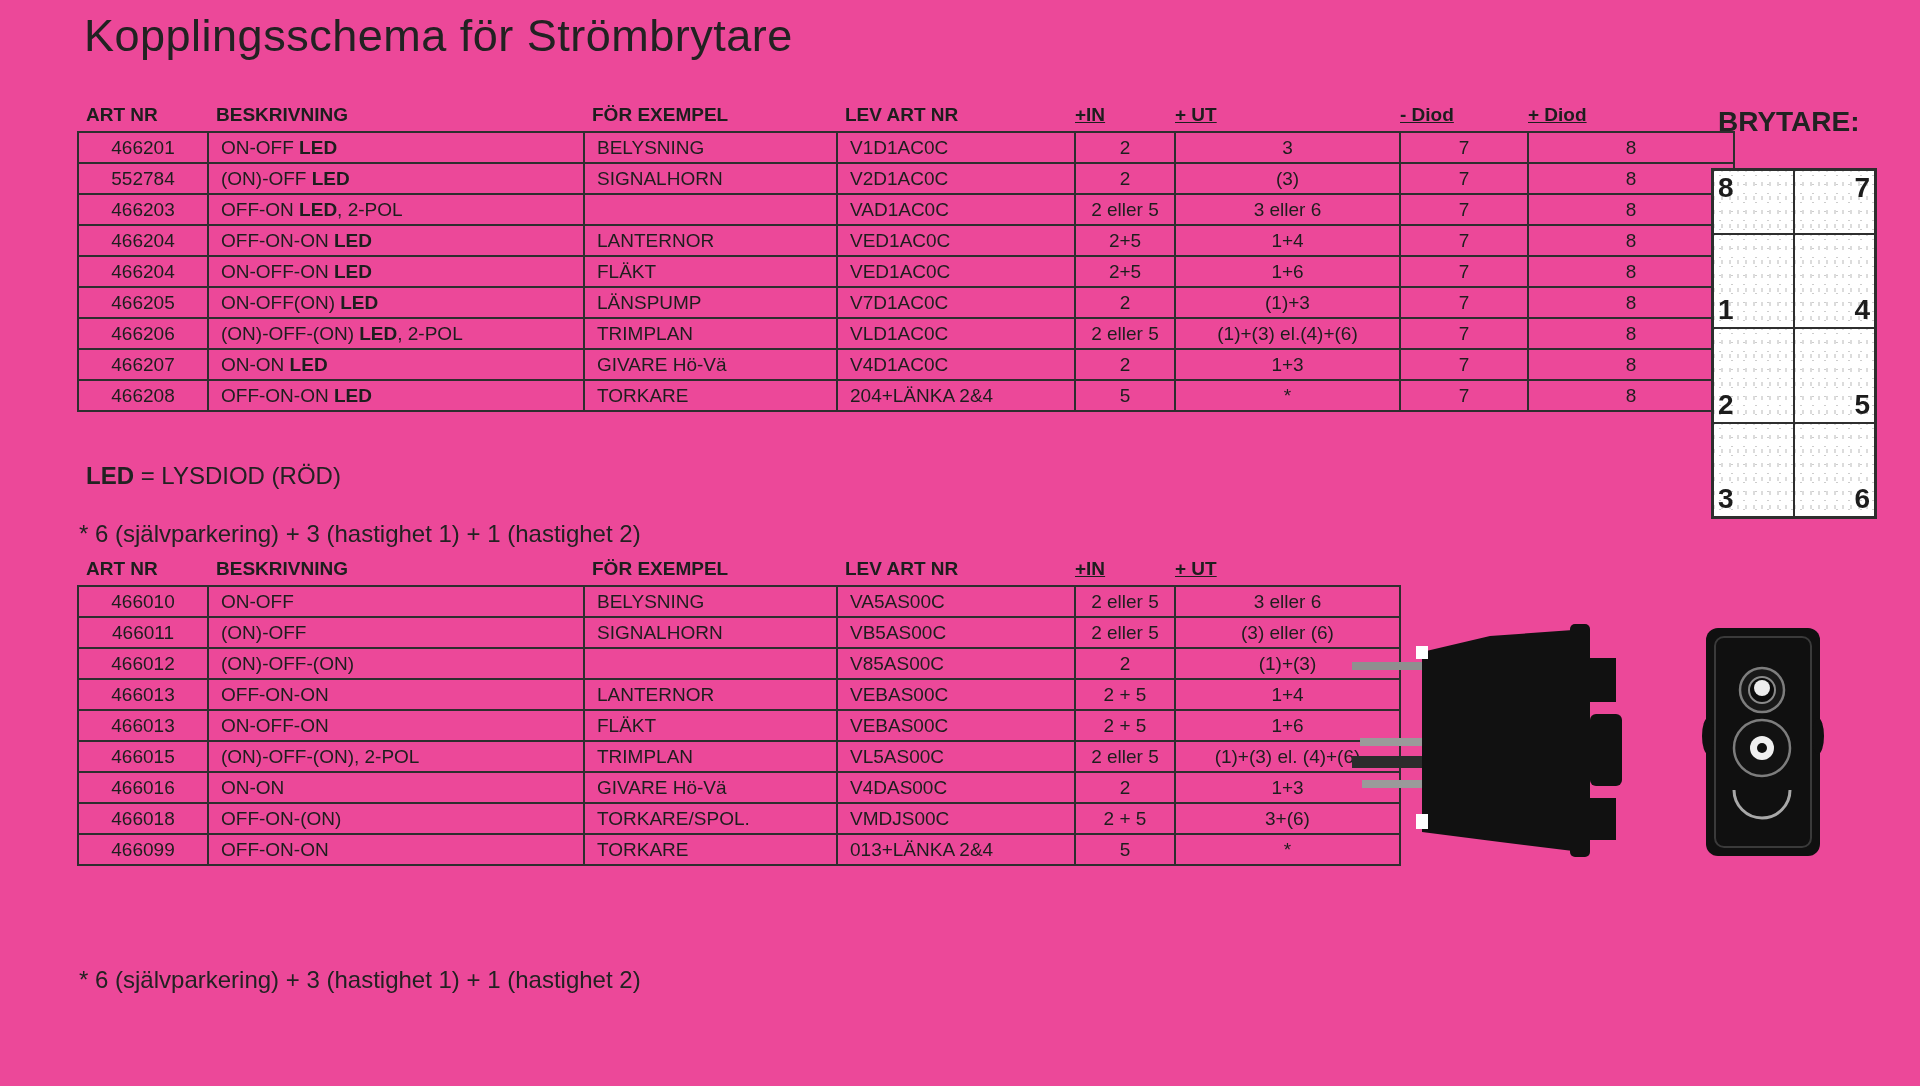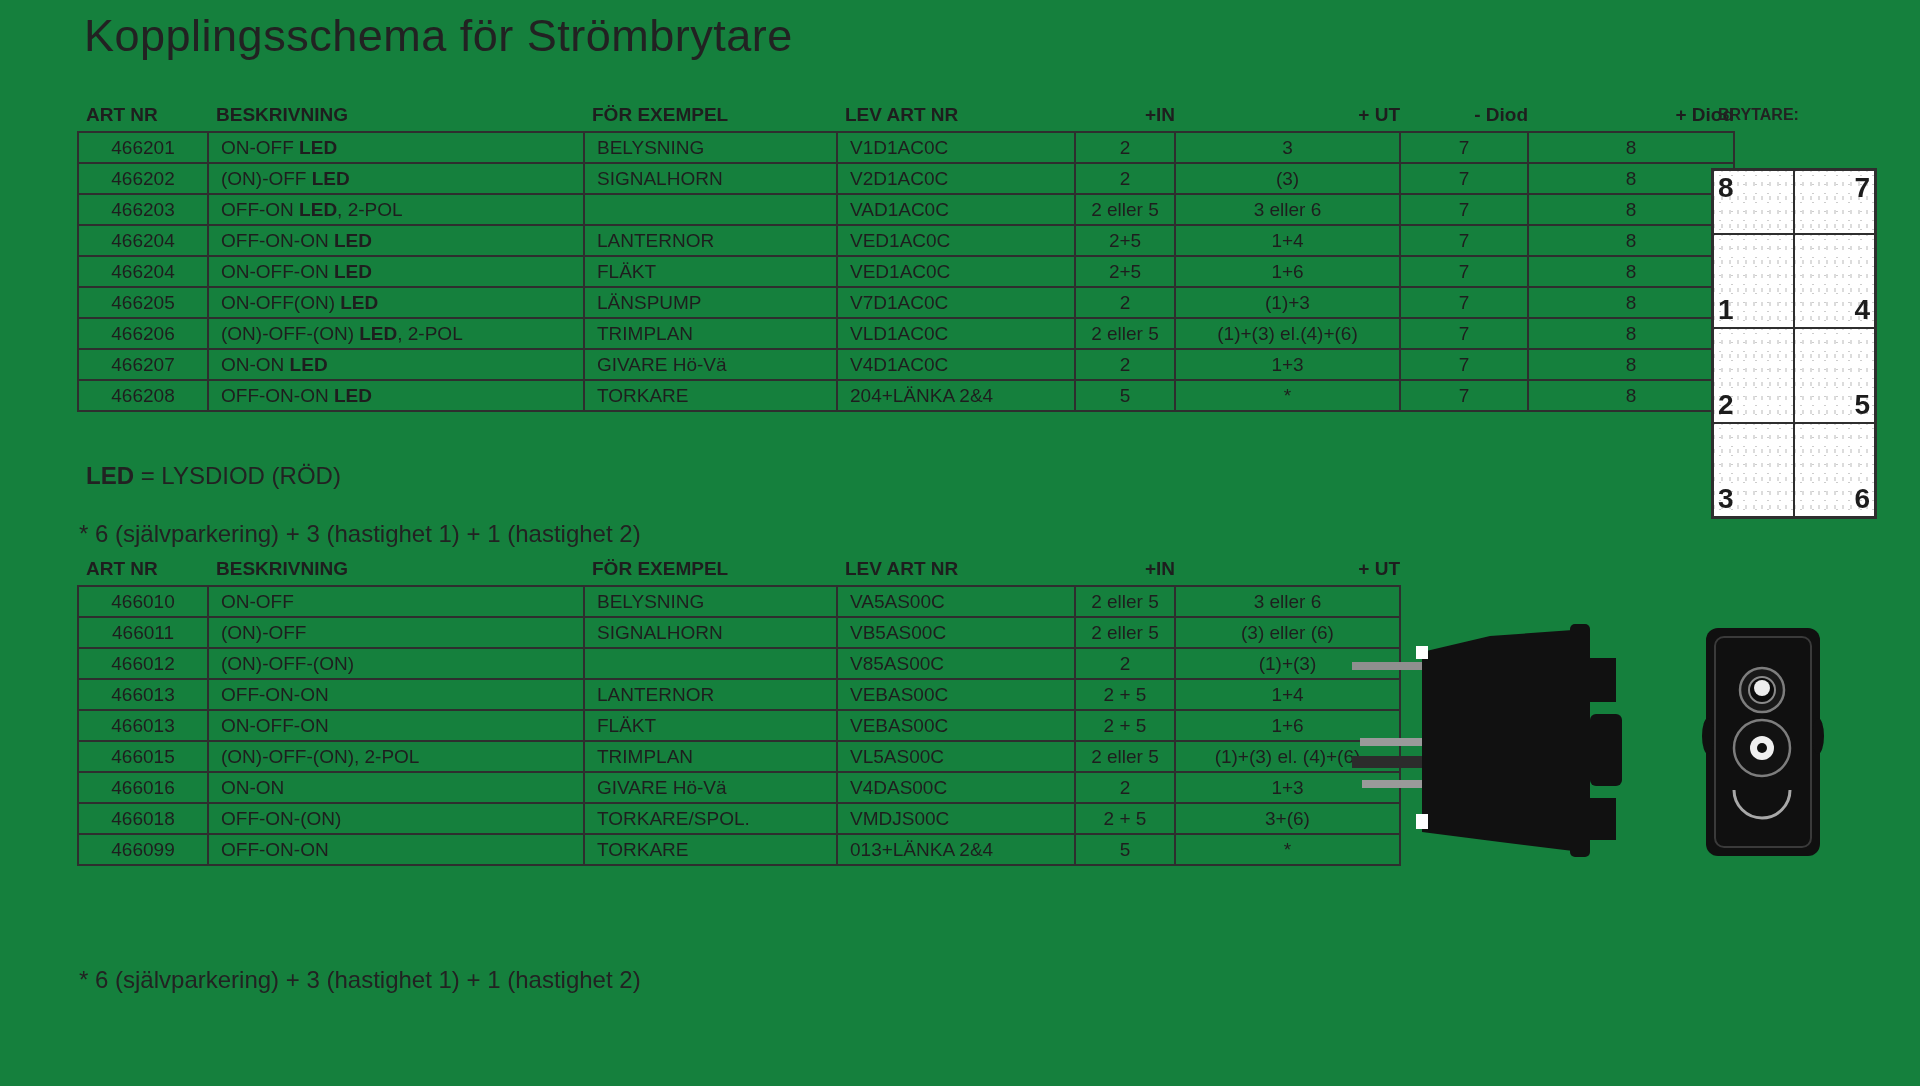--- a/index.html
+++ b/index.html
@@ -1,48 +1,48 @@
 <!DOCTYPE html>
 <html><head>
 <meta charset="utf-8">
 <style>
   html,body{margin:0;padding:0;background:#ffffff;}
   .page{
-    position:relative; width:1920px; height:1086px; background:#15803d;
+    position:relative; width:1920px; height:1086px; background:#ec4899;
     font-family:"Liberation Sans","DejaVu Sans",sans-serif; color:#1f1f1f;
     overflow:hidden;
   }
   .abs{position:absolute;}
   .page-title{
     left:84px; top:10px; font-size:45px; letter-spacing:0.5px; color:#222;
   }
   
   table{border-collapse:collapse; table-layout:fixed; font-size:19px; color:#1e1e1e;}
   th{font-weight:700; border:none; padding:0 0 5px 8px; text-align:left; white-space:nowrap;}
-  th.c4,th.c5,th.c6,th.c7{text-align:right; padding:0 0 5px 0;}
+  th.c4,th.c5,th.c6,th.c7{text-align:left; padding:0 0 5px 0;text-decoration:underline;}
   td{
     border:2px solid #2e2e2e; height:29px; padding:0 4px; white-space:nowrap;
     overflow:hidden; vertical-align:middle;
   }
   td.c0{text-align:center;}
   td.c1,td.c2,td.c3{text-align:left; padding-left:12px;}
   td.c4,td.c5,td.c6,td.c7{text-align:center;}
   .c0{width:120px}.c1{width:358px}.c2{width:235px}.c3{width:220px}
   .c4{width:90px}.c5{width:215px}.c6{width:118px}.c7{width:196px}
   .tbl1{left:77px; top:104px;}
   .tbl2{left:77px; top:558px;}
   
   .note{font-size:24px; color:#222; white-space:nowrap;}
   .b{font-weight:700;}
   .led-note{left:86px; top:462px;}
   .led-note2{left:565px; top:462px;}
   .footnote1{left:79px; top:520px;}
   .footnote2{left:79px; top:966px;}
   
-  .brytare-label{left:1718px; top:106px; font-size:16px; font-weight:700; color:#222;text-align:center;}
+  .brytare-label{left:1718px; top:106px; font-size:28px; font-weight:700; color:#222;text-align:center;}
   .brytare-grid{
     left:1711px; top:168px; width:166px; height:351px;
     display:grid; grid-template-columns:1fr 1fr; grid-template-rows:64px 1fr 1fr 1fr;
     border:2px solid #2e2e2e; box-sizing:border-box; background:#fff;
   }
   .bcell{
     border:1.5px solid #2e2e2e; display:flex; padding:1px 4px;
     font-size:28px; font-weight:700; color:#1c1c1c;
     background-image:
       radial-gradient(#cdcdcd 1px, transparent 1.2px),
@@ -83,21 +83,21 @@
           <td class="c0">466201</td>
           <td class="c1">ON-OFF <b>LED</b></td>
           <td class="c2">BELYSNING</td>
           <td class="c3">V1D1AC0C</td>
           <td class="c4">2</td>
           <td class="c5">3</td>
           <td class="c6">7</td>
           <td class="c7">8</td>
         </tr>
         <tr>
-          <td class="c0">466202</td>
+          <td class="c0">552784</td>
           <td class="c1">(ON)-OFF <b>LED</b></td>
           <td class="c2">SIGNALHORN</td>
           <td class="c3">V2D1AC0C</td>
           <td class="c4">2</td>
           <td class="c5">(3)</td>
           <td class="c6">7</td>
           <td class="c7">8</td>
         </tr>
         <tr>
           <td class="c0">466203</td>

